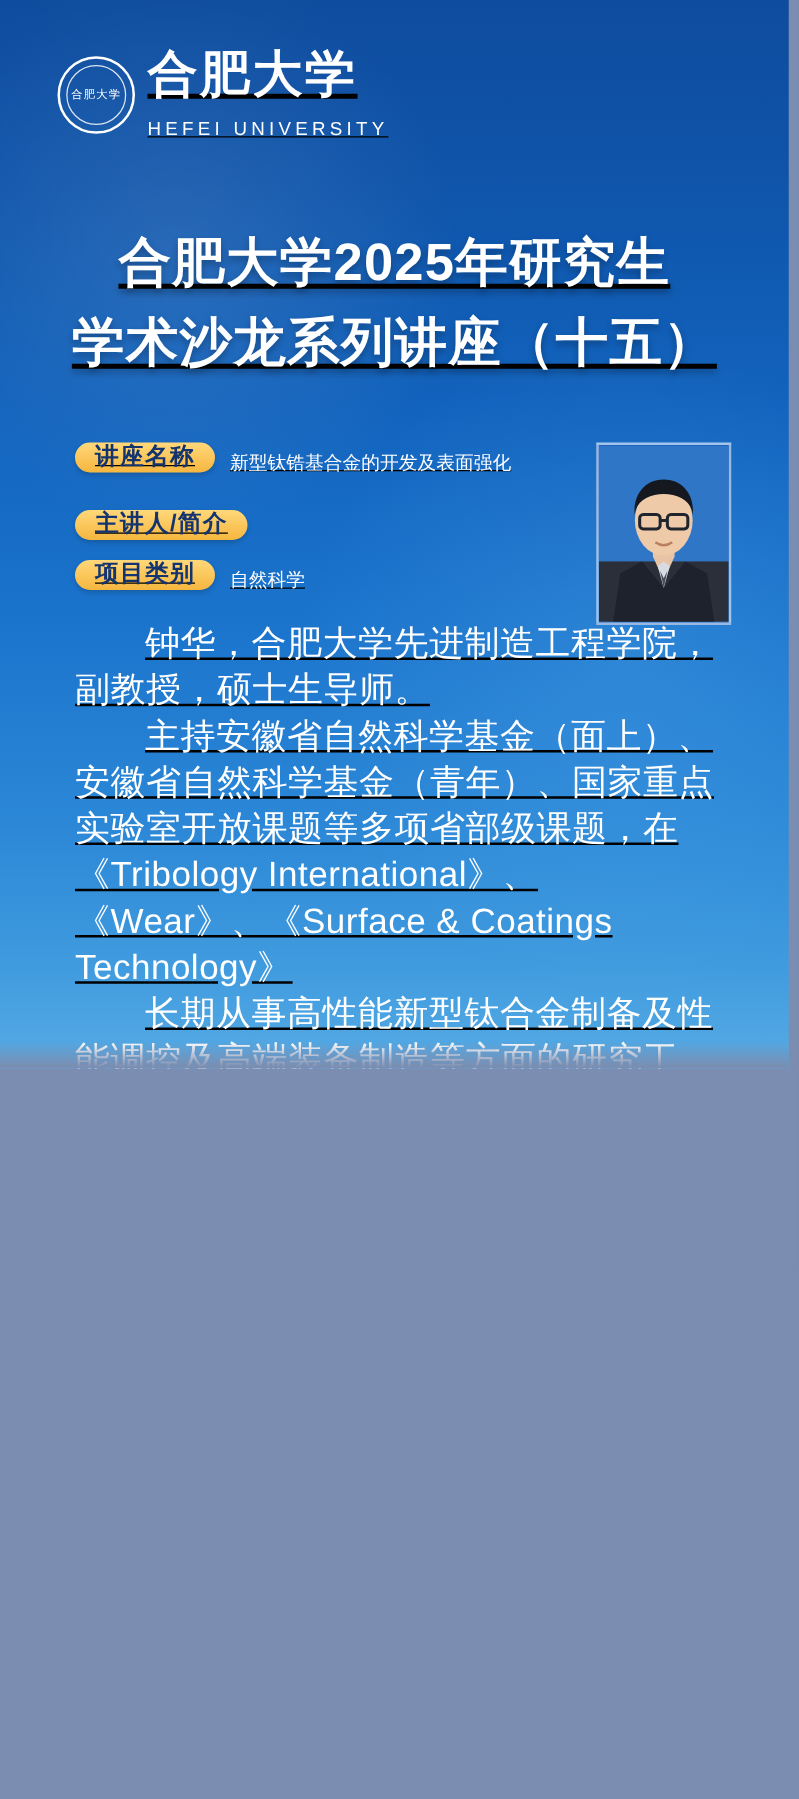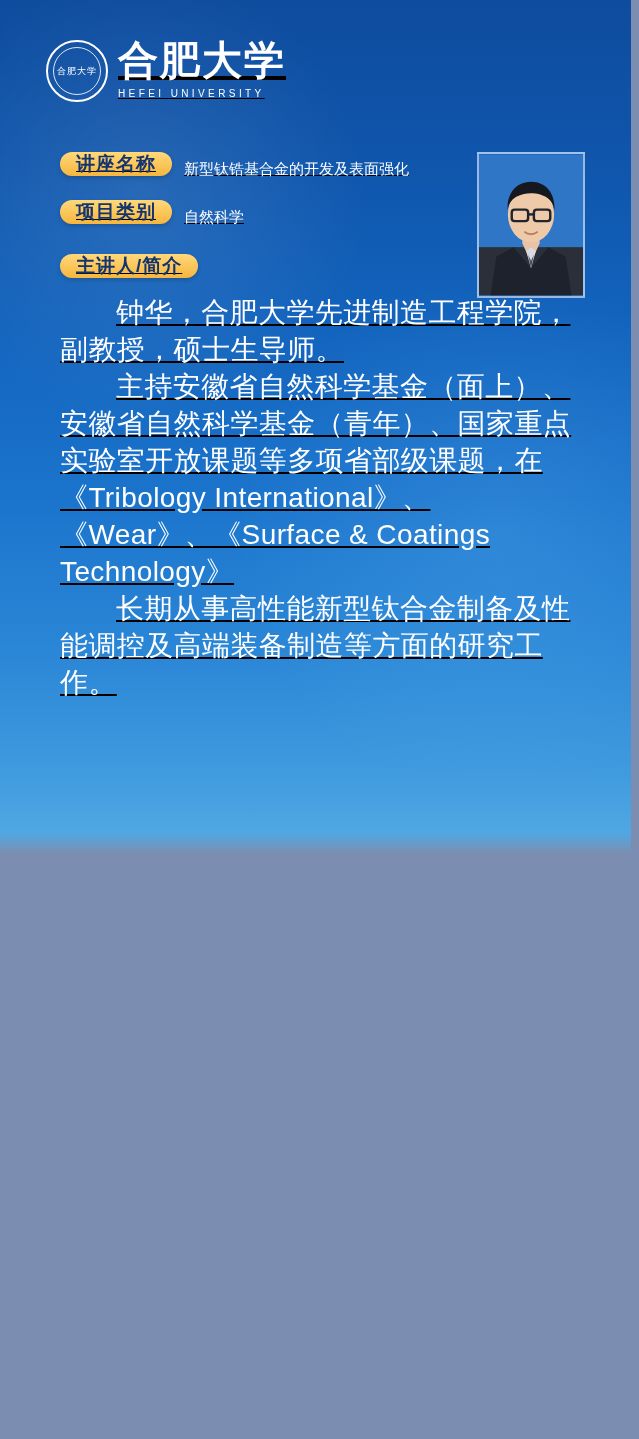--- a/index.html
+++ b/index.html
@@ -77,24 +77,24 @@
   .logo-text { display: flex; flex-direction: column; justify-content: center; }
   .logo-cn {
     color: #ffffff;
     font-size: 40px;
     font-weight: bold;
     letter-spacing: 2px;
     line-height: 44px;
   }
   .logo-en {
     color: #ffffff;
-    font-size: 10px;
+    font-size: 15px;
     letter-spacing: 3.4px;
     line-height: 20px;
-    margin-top: 2px;
+    margin-top: 12px;
   }
 
   
   .title-block {
     position: relative;
     z-index: 3;
     text-align: center;
     margin-top: 64px;
   }
   .title-line {
@@ -184,20 +184,24 @@
   <div class="logo-row">
     <div class="logo-seal">
       <span>合肥大学</span>
     </div>
     <div class="logo-text">
       <div class="logo-cn">合肥大学</div>
       <div class="logo-en">HEFEI UNIVERSITY</div>
     </div>
   </div>
 
+  <div class="title-block">
+    <div class="title-line">合肥大学2025年研究生</div>
+    <div class="title-line">学术沙龙系列讲座（十五）</div>
+  </div>
 
   <div class="info">
 
     <div class="portrait">
       <svg viewBox="0 0 108 146">
         <rect x="0" y="0" width="108" height="146" fill="#2f76c6"></rect>
         <rect x="0" y="96" width="108" height="50" fill="#2a2f3a"></rect>
         <path d="M36 96 L54 118 L72 96 L90 106 L96 146 L12 146 L18 106 Z" fill="#1d222c"></path>
         <path d="M45 92 L54 112 L63 92 L63 82 L45 82 Z" fill="#e8c3a6"></path>
         <path d="M49 100 L54 118 L59 100 L54 96 Z" fill="#d8dbe2"></path>
@@ -209,27 +213,27 @@
         <line x1="51" y1="62" x2="57" y2="62" stroke="#20242c" stroke-width="2.5"></line>
         <path d="M47 80 Q54 85 61 80" stroke="#b9815f" stroke-width="2" fill="none"></path>
       </svg>
     </div>
 
     <div class="info-row">
       <div class="pill">讲座名称</div>
       <div class="row-value">新型钛锆基合金的开发及表面强化</div>
     </div>
 
+    <div class="info-row speaker-head">
+      <div class="pill">主讲人/简介</div>
+    </div>
+
     <div class="info-row">
       <div class="pill">项目类别</div>
       <div class="row-value">自然科学</div>
-    </div>
-
-    <div class="info-row speaker-head">
-      <div class="pill">主讲人/简介</div>
     </div>
 
     <div class="bio">
       <p>钟华，合肥大学先进制造工程学院，副教授，硕士生导师。</p>
       <p>主持安徽省自然科学基金（面上）、安徽省自然科学基金（青年）、国家重点实验室开放课题等多项省部级课题，在《Tribology International》、《Wear》、《Surface &amp; Coatings Technology》</p>
       <p>长期从事高性能新型钛合金制备及性能调控及高端装备制造等方面的研究工作。</p>
     </div>
   </div>
 
   <div class="cutoff"></div>

